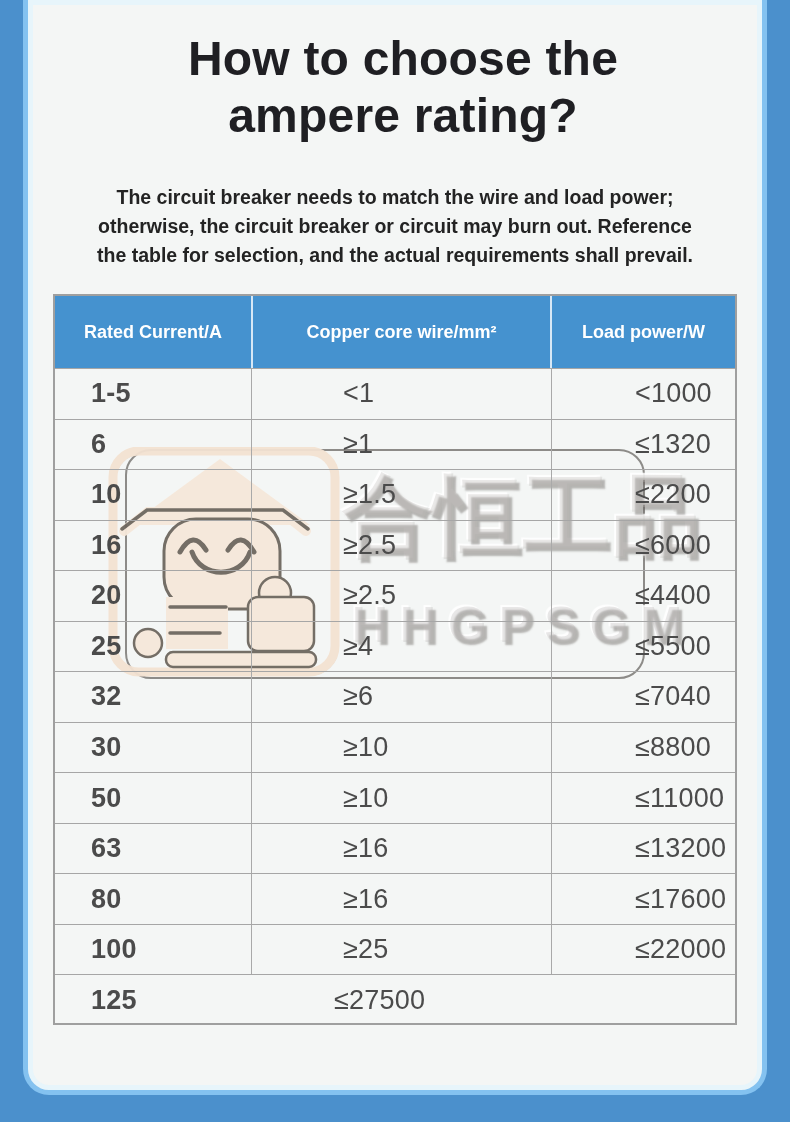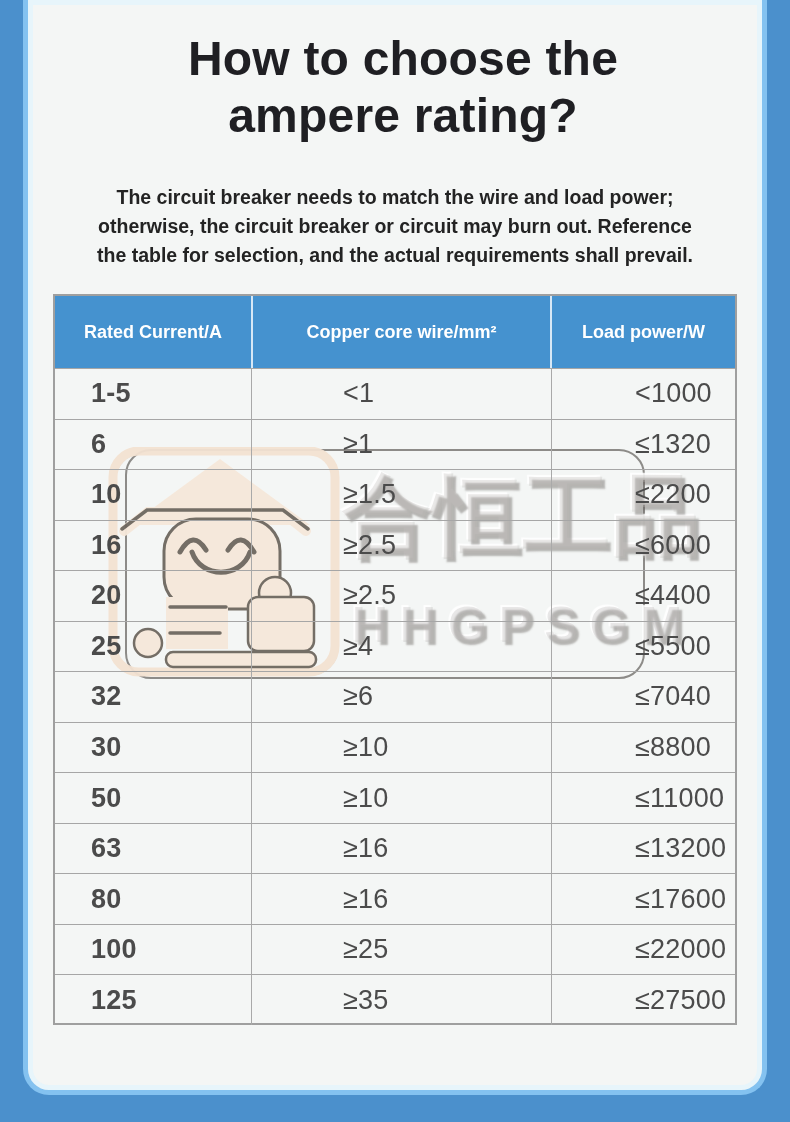--- a/index.html
+++ b/index.html
@@ -179,20 +179,19 @@
           <div class="td col2">≥16</div>
           <div class="td col3">≤17600</div>
         </div>
         <div class="tr">
           <div class="td col1">100</div>
           <div class="td col2">≥25</div>
           <div class="td col3">≤22000</div>
         </div>
         <div class="tr">
           <div class="td col1">125</div>
-          <div class="td col2">≥35</div>
           <div class="td col3">≤27500</div>
         </div>
       </div>
     </div>
 
   </div>
 </div>
 
 </body></html>

